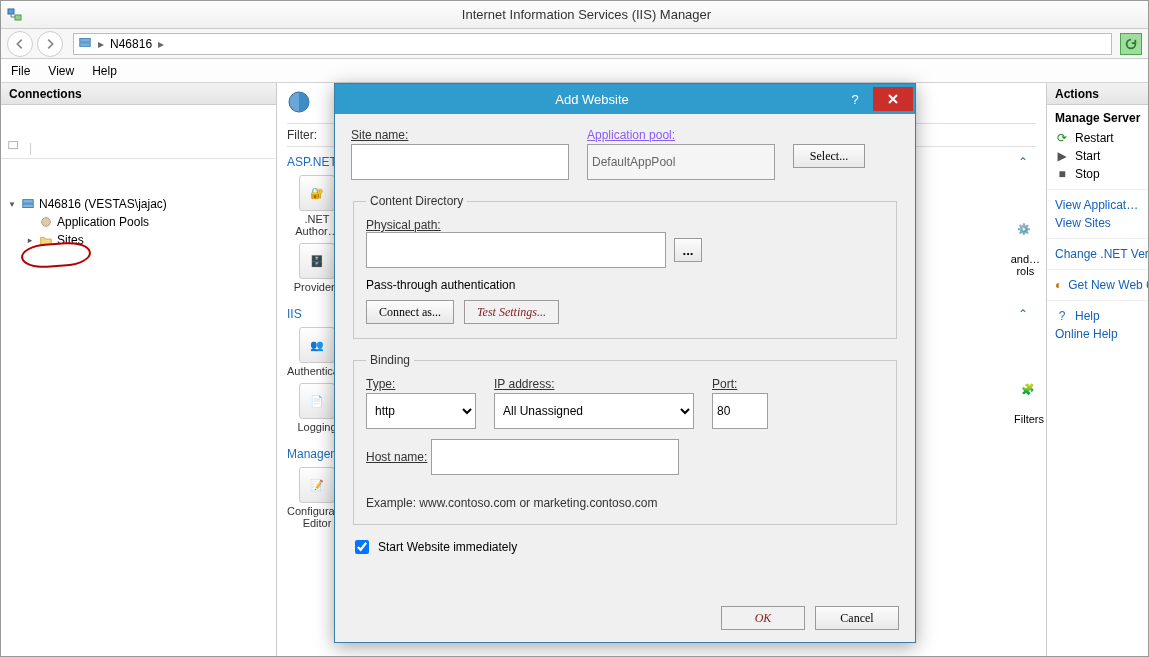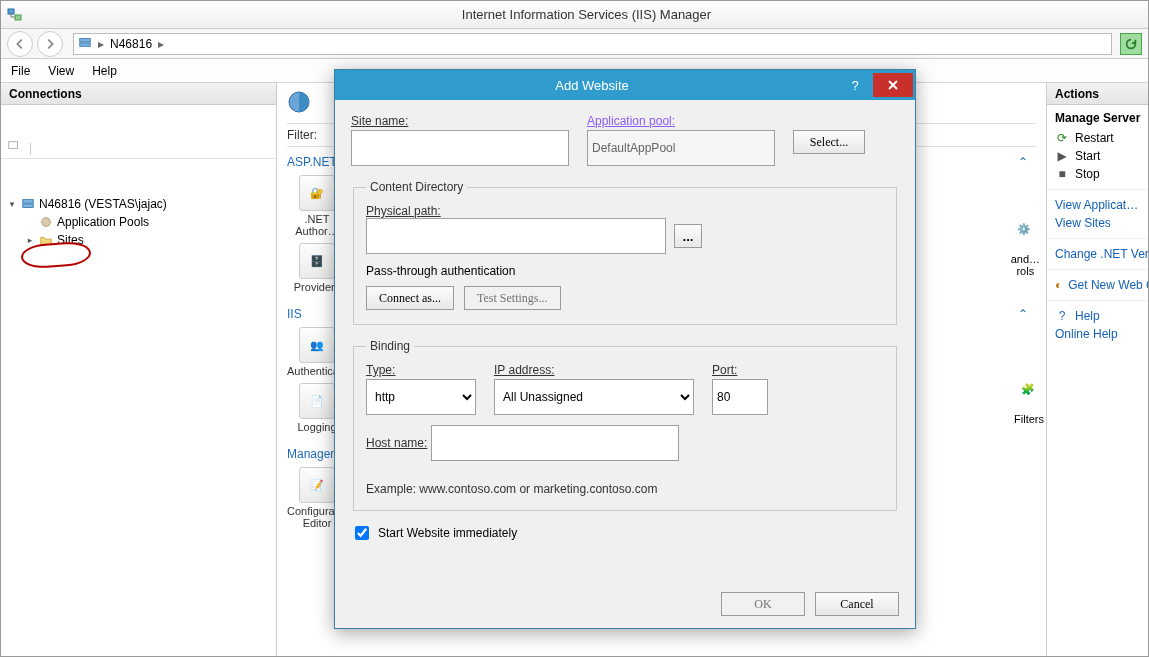--- a/index.html
+++ b/index.html
@@ -207,21 +207,21 @@
     padding: 2px 0;
     white-space: nowrap;
     cursor: default;
   }
   .action-link.black { color:#000; }
   .action-icon { width:14px; height:14px; display:inline-flex;align-items:center;justify-content:center; color:#555;}
   
   .dialog-backdrop {
     position: absolute;
     left: 333px;
-    top: 68px;
+    top: 82px;
     width: 582px;
     height: 560px;
     box-shadow: 0 4px 18px rgba(0,0,0,.35);
     border: 1px solid #3b7ea5;
   }
   .dlg-titlebar {
     height: 30px;
     background: #309ccd;
     display: flex;
     align-items: center;
@@ -261,21 +261,21 @@
   }
   input.txt[readonly], input.txt.ro { background:#f5f5f5; color:#666;}
   button.winbtn {
     height: 24px;
     min-width: 72px;
     border: 1px solid #9a9a9a;
     background: linear-gradient(#fcfcfc,#e8e8e8);
     font: 12px "Segoe UI";
     padding: 0 12px;
   }
-  button.winbtn:disabled { color:#737373; background:#f1f1f1;}
+  button.winbtn:disabled { color:#7f1d1d; background:#f1f1f1;font-style:italic;}
   fieldset.group {
     border: 1px solid #c8c8c8;
     margin-top: 14px;
     padding: 10px 12px 14px;
   }
   fieldset.group legend { padding: 0 4px; color:#333; }
   .browse-btn {
     width: 28px; height: 24px;
     border:1px solid #9a9a9a;
     background:linear-gradient(#fcfcfc,#e8e8e8);

